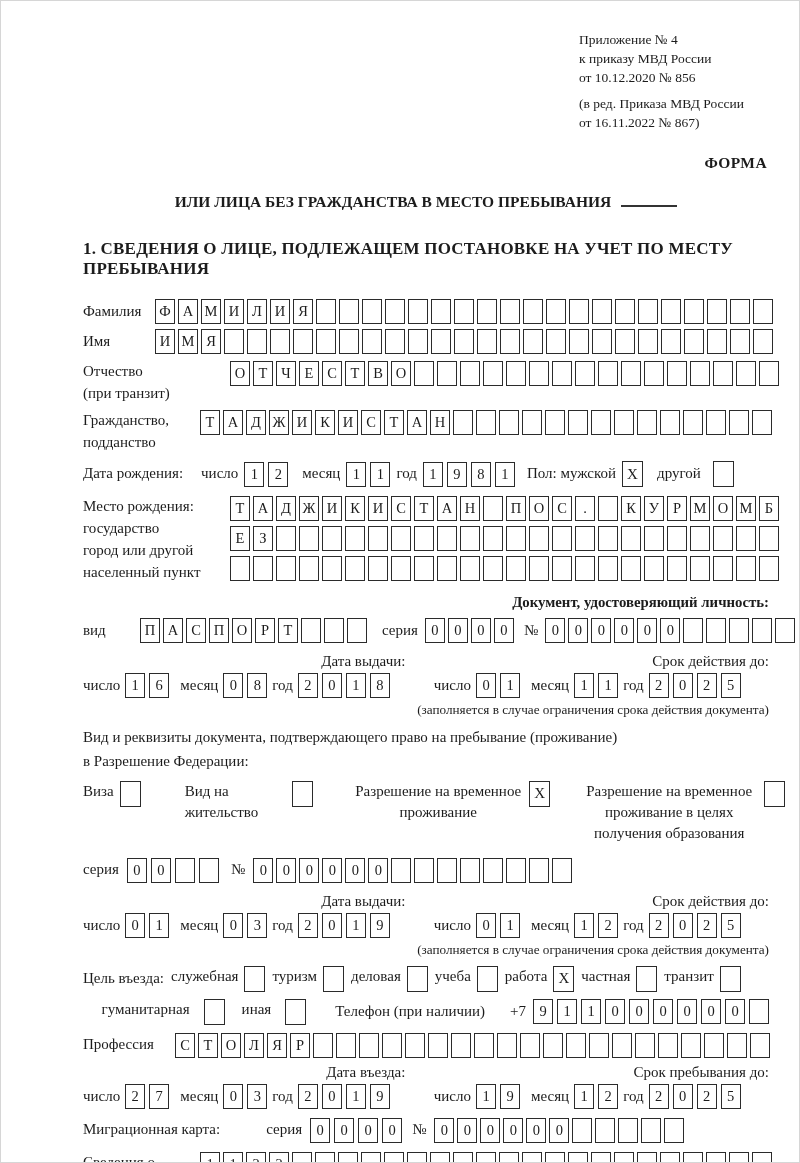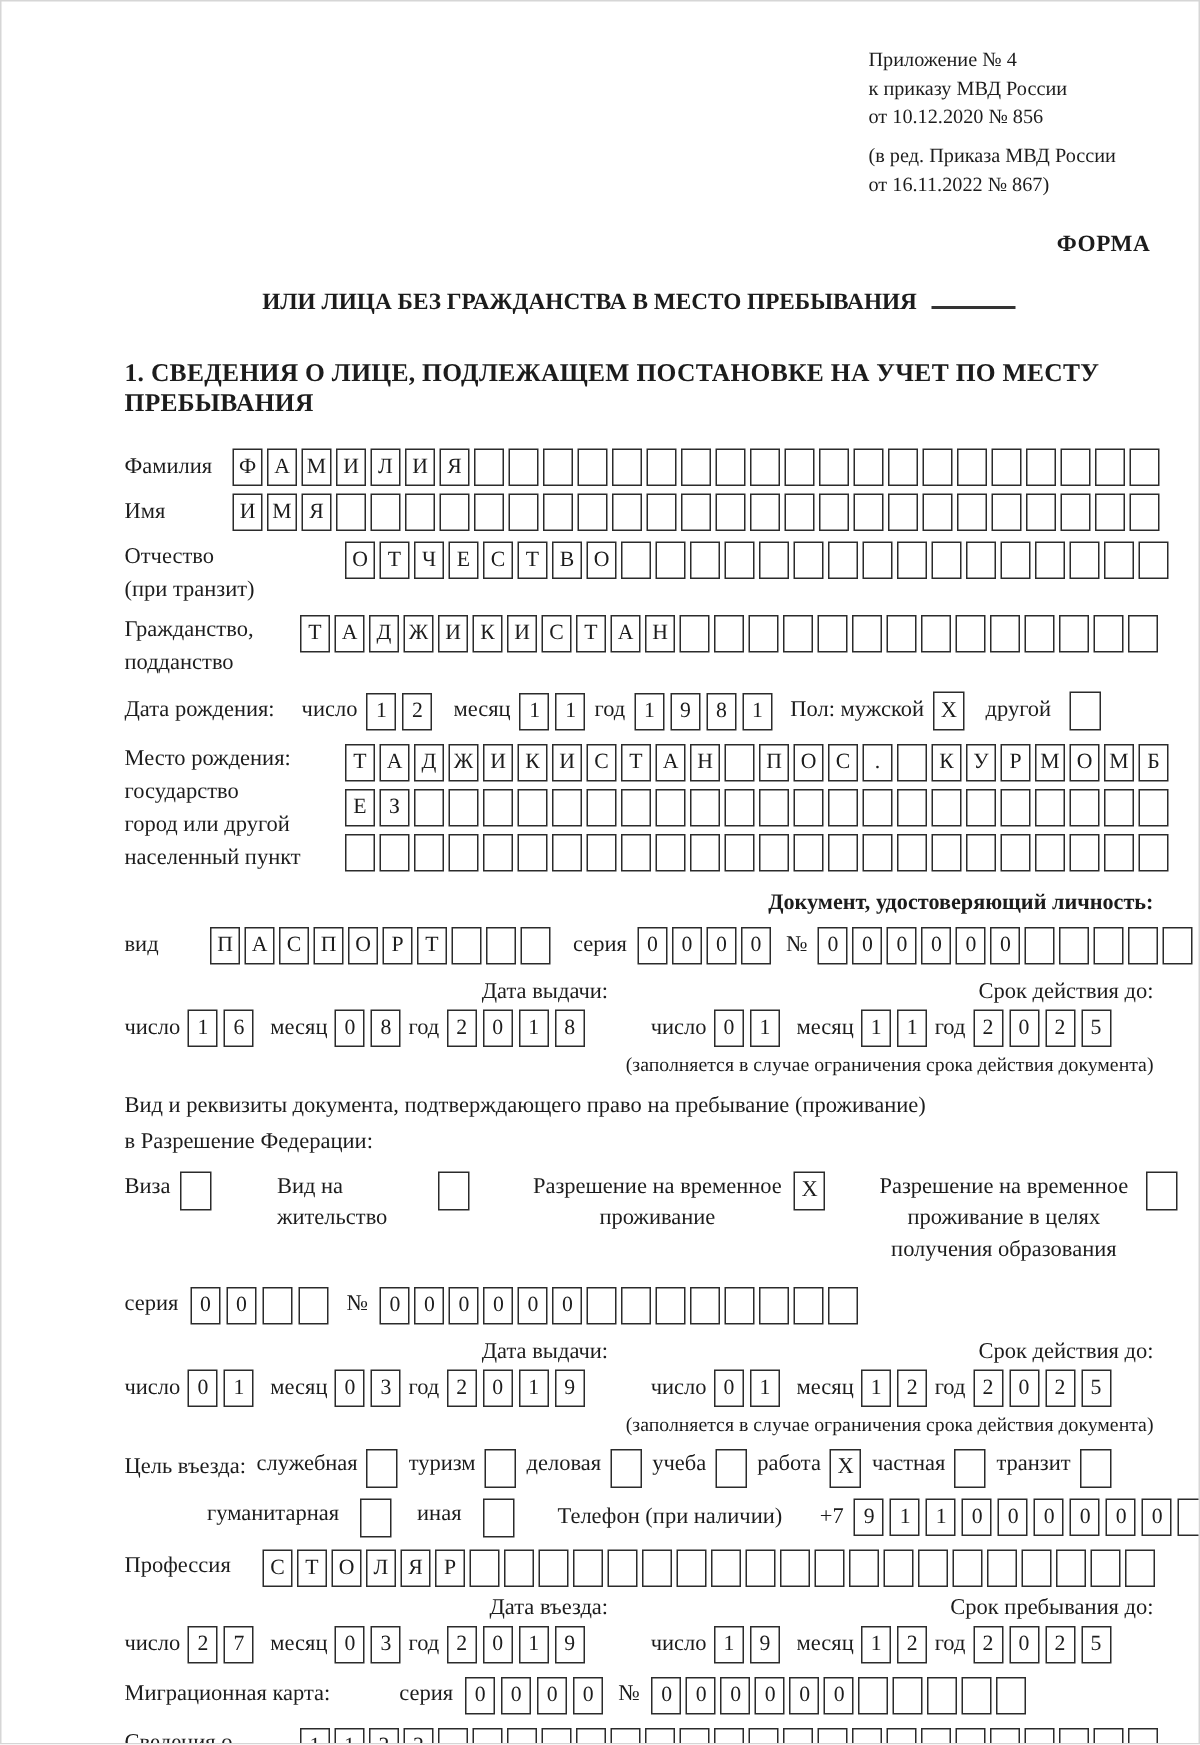--- a/index.html
+++ b/index.html
@@ -58,21 +58,21 @@
 
   .opt-row { display: flex; align-items: flex-start; gap: 30px; margin: 8px 0 14px 0; }
   .opt { display: flex; align-items: flex-start; gap: 6px; }
   .opt .olbl { font-size: 15px; line-height: 1.4; }
   .opt .olbl.c { text-align: center; }
   .w170 { width: 170px; }
   .w178 { width: 178px; }
 
   .purpose-row { display: flex; align-items: center; gap: 7px; margin-bottom: 7px; flex-wrap: nowrap; }
   .purpose-row .plbl { font-size: 15px; flex: none; }
-  .indent55 { margin-left: 55px; }
+  .indent55 { margin-left: 55px; justify-content: flex-end; }
 </style>
 </head>
 <body>
 
 <div class="page">
 
   <div class="hdr">
     <div>Приложение № 4</div>
     <div>к приказу МВД России</div>
     <div>от 10.12.2020 № 856</div>

